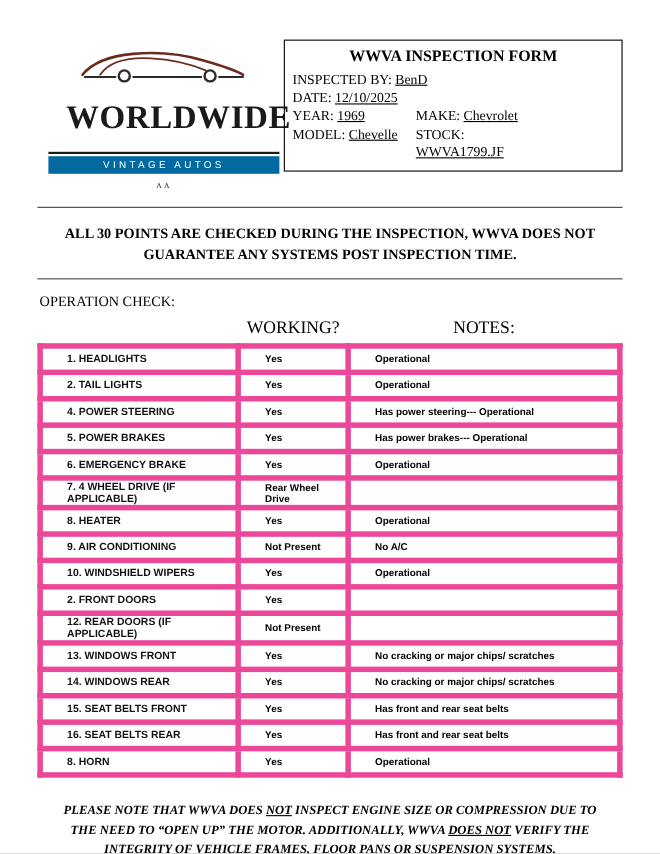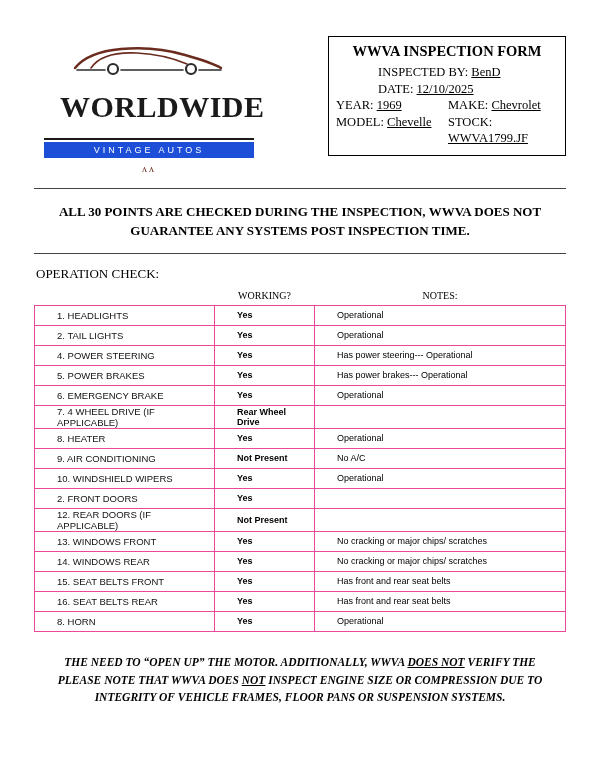--- a/index.html
+++ b/index.html
@@ -49,52 +49,51 @@
     color: #1a1a1a;
     line-height: 1;
     margin: 16px;
   }
   .logo-rule {
     height: 2px;
     background: #1a1a1a;
     margin: 3px 0 0 0;
   }
   .logo-sub {
-    background: #1d4ed8;
+    background: #0369a1;
     color: #ffffff;
     font-family: "Liberation Sans", sans-serif;
     font-size: 9px;
     letter-spacing: 3px;
     padding: 3px 0 3px 0;
     margin-top: 2px;
   }
   .logo-swoosh {
     margin-top: 5px;
     font-size: 10px;
     color: #6b2b1e;
     letter-spacing: 2px;
   }
 
   .info-box {
     border: 1px solid #000;
-    width: 238px;
+    width: 308px;
     box-sizing: border-box;
     padding: 5px 7px 8px 7px;
     font-size: 12.5px;
     line-height: 1.32;
   }
   .info-title {
     text-align: center;
     font-weight: bold;
     font-size: 14.5px;
     margin-bottom: 3px;
   }
   .info-line {
     white-space: nowrap;
-    margin-left: 42px;
   }
   .info-row {
     display: flex;
     justify-content: space-between;
   }
   .info-row .col-l { width: 112px; }
   .info-row .col-r { flex: 1; }
   .u { text-decoration: underline; }
 
   .hr-thick {
@@ -126,33 +125,34 @@
   }
   table.check {
     width: 100%;
     border-collapse: collapse;
     font-family: "Liberation Sans", sans-serif;
     font-size: 9.5px;
     table-layout: fixed;
   }
   table.check th {
     font-family: "Liberation Serif", serif;
-    font-size: 10px;
+    font-size: 16px;
     font-weight: normal;
     text-align: center;
     padding-bottom: 4px;
     border: none;
   }
   table.check th.blank { width: 178px; }
   table.check th.working { width: 98px; }
   table.check td {
-    border: 1px solid #ec4899;
+    border: 5px solid #ec4899;
     height: 19px;
     padding: 0 22px;
     vertical-align: middle;
+    font-weight: bold;
   }
   td.item { font-size: 9.5px; color: #111; }
   td.working { font-weight: bold; font-size: 9px; }
   td.notes { font-size: 9px; }
 
   
   .footer-note {
     margin-top: 22px;
     text-align: center;
     font-style: italic;
@@ -313,21 +313,21 @@
         <tr>
           <td class="item">8. HORN</td>
           <td class="working">Yes</td>
           <td class="notes">Operational</td>
         </tr>
       </tbody>
   </table>
 
   <div class="footer-note">
     <div>
-      <span>THE NEED TO “OPEN UP” THE MOTOR. ADDITIONALLY, WWVA </span><span class="u">DOES NOT</span><span> VERIFY THE</span>
+      <span>PLEASE NOTE THAT WWVA DOES </span><span class="u">NOT</span><span> INSPECT ENGINE SIZE OR COMPRESSION DUE TO</span>
     </div>
     <div>
-      <span>PLEASE NOTE THAT WWVA DOES </span><span class="u">NOT</span><span> INSPECT ENGINE SIZE OR COMPRESSION DUE TO</span>
+      <span>THE NEED TO “OPEN UP” THE MOTOR. ADDITIONALLY, WWVA </span><span class="u">DOES NOT</span><span> VERIFY THE</span>
     </div>
     <div>INTEGRITY OF VEHICLE FRAMES, FLOOR PANS OR SUSPENSION SYSTEMS.</div>
   </div>
 
 </div>
 
 </body></html>

